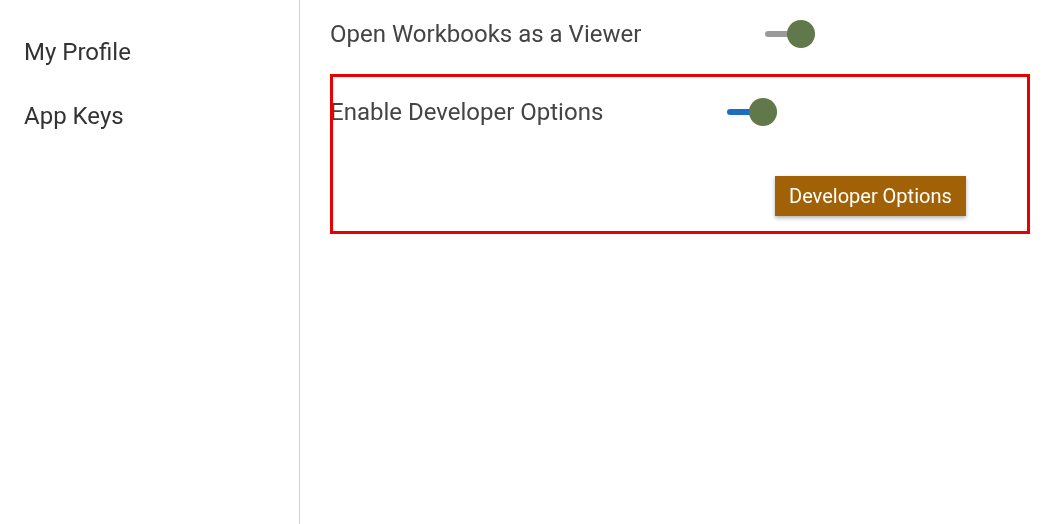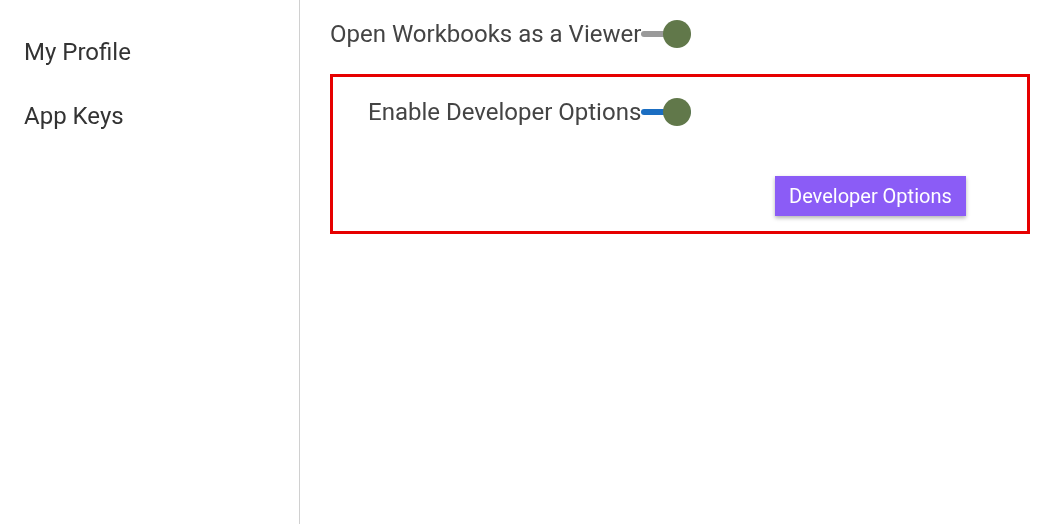--- a/index.html
+++ b/index.html
@@ -34,21 +34,21 @@
       font-weight: 400;
     }
     .main {
       flex: 1;
       padding: 20px 30px;
       position: relative;
     }
     .setting-row {
       display: flex;
       align-items: center;
-      justify-content: flex-start;
+      justify-content: space-between;
       max-width: 485px;
       margin-bottom: 20px;
     }
     .setting-label {
       font-size: 24px;
       color: #444;
     }
     .toggle {
       position: relative;
       width: 50px;
@@ -86,30 +86,29 @@
       position: absolute;
       border: 3px solid #e60000;
       left: 30px;
       top: 74px;
       width: 700px;
       height: 160px;
       pointer-events: none;
     }
     .tooltip {
       position: absolute;
-      background: #8b5cf6;
+      background: #a16207;
       color: #fff;
       font-size: 20px;
       padding: 8px 14px;
       left: 475px;
       top: 176px;
       box-shadow: 0 2px 4px rgba(0,0,0,0.3);
     }
     .setting-row.indented {
-      margin-left: 38px;
       max-width: 447px;
       margin-top: 50px;
     }
   </style>
 </head>
 <body>
 
 <div class="layout">
   <div class="sidebar">
     <div class="sidebar-item">My Profile</div>

